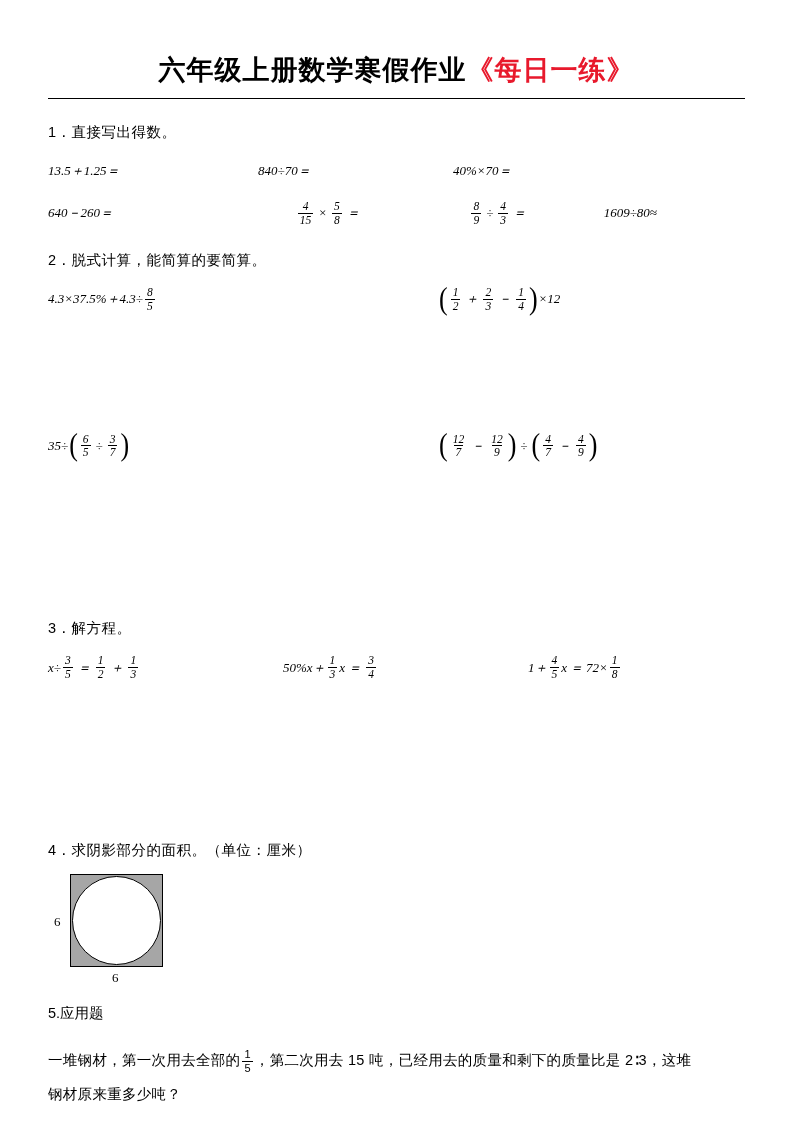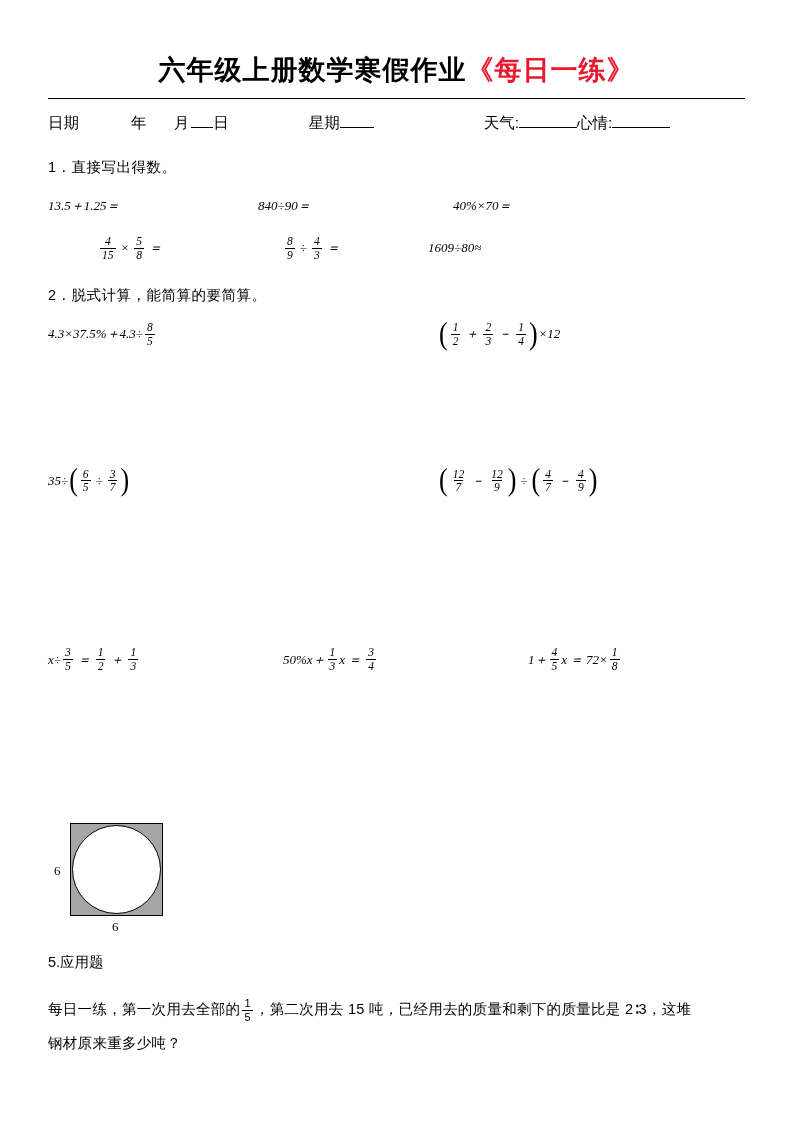--- a/index.html
+++ b/index.html
@@ -184,44 +184,31 @@
 </head>
 <body>
 
 <div class="page">
 
   <div class="title-row">
     <span class="title-main">六年级上册数学寒假作业</span><span class="title-red">《每日一练》</span>
   </div>
   <div class="title-rule"></div>
 
-  <div class="info-line">
-    <span class="info-date">日期</span>
-    <span class="info-ymd">
-      <span>年</span>
-      &nbsp;&nbsp;
-      <span>月</span><span class="underline-sm"></span><span>日</span>
-    </span>
-    <span class="info-week">
-      <span>星期</span><span class="underline-md"></span>
-    </span>
-    <span class="info-weather">
-      <span>天气:</span><span class="underline-lg"></span><span>心情:</span><span class="underline-lg"></span>
-    </span>
-  </div>
 
   <div class="section-title">1．直接写出得数。</div>
 
   <div class="mathrow">
     <div class="mathcell c1">13.5＋1.25＝</div>
-    <div class="mathcell c2">840÷90＝</div>
+    <div class="mathcell c2">840÷70＝</div>
     <div class="mathcell c4">40%×70＝</div>
   </div>
 
   <div class="mathrow">
+    <div class="mathcell c1">640－260＝</div>
     <div class="mathcell c2">
       <span style="display:inline-block;width:50px;"></span>
       <span class="frac">
           <span class="num">4</span>
           <span class="den">15</span>
         </span>
       <span class="op">×</span>
       <span class="frac">
           <span class="num">5</span>
           <span class="den">8</span>
@@ -316,20 +303,21 @@
           <span class="num">4</span>
           <span class="den">9</span>
         </span>
       <span class="paren">)</span>
     </div>
   </div>
 
   <div class="gap-lg"></div>
   <div class="gap-md"></div>
 
+  <div class="section-title">3．解方程。</div>
 
   <div class="mathrow">
     <div class="mathcell" style="width:235px;">
       <span class="var">x÷</span>
       <span class="frac">
           <span class="num">3</span>
           <span class="den">5</span>
         </span>
       <span class="op">＝</span>
       <span class="frac">
@@ -367,31 +355,32 @@
       <span class="frac">
           <span class="num">1</span>
           <span class="den">8</span>
         </span>
     </div>
   </div>
 
   <div class="gap-lg"></div>
   <div class="gap-md"></div>
 
+  <div class="section-title">4．求阴影部分的面积。（单位：厘米）</div>
 
   <div class="fig-wrap">
     <div class="fig-square"></div>
     <div class="fig-circle"></div>
     <div class="fig-label-left">6</div>
     <div class="fig-label-bottom">6</div>
   </div>
 
   <div class="wp-title">5.应用题</div>
 
   <div class="wp-body">
-    <span>每日一练，第一次用去全部的</span><span class="frac">
+    <span>一堆钢材，第一次用去全部的</span><span class="frac">
         <span class="num">1</span>
         <span class="den">5</span>
       </span><span>，第二次用去 15 吨，已经用去的质量和剩下的质量比是 2∶3，这堆</span><br>
     <span>钢材原来重多少吨？</span>
   </div>
 
 </div>
 
 </body></html>

